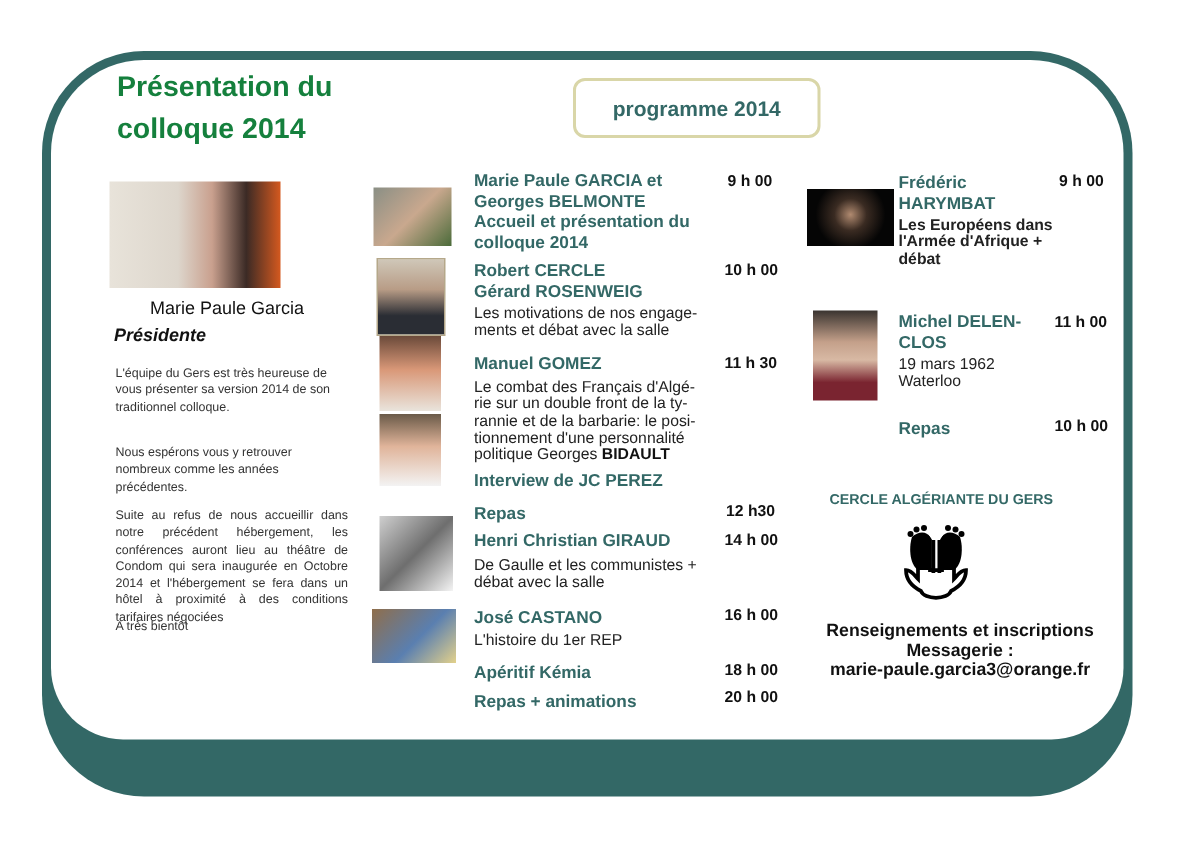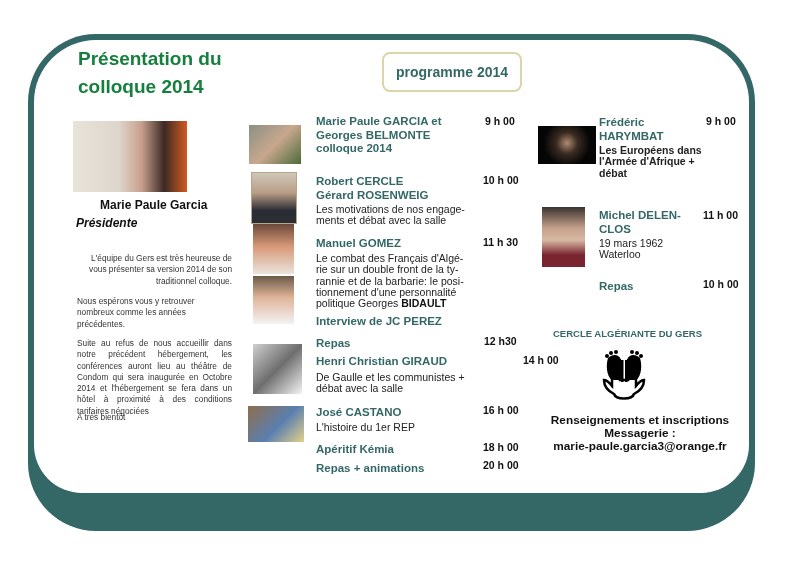--- a/index.html
+++ b/index.html
@@ -1,24 +1,24 @@
 <!DOCTYPE html>
 <html><head>
 <meta charset="utf-8">
 <style>
   html, body { margin:0; padding:0; }
   body { width:800px; height:566px; background:#ffffff; position:relative; overflow:hidden; font-family:"Liberation Sans", sans-serif; }
   .frame-outer { position:absolute; left:28px; top:34px; width:727px; height:497px; background:#336866; border-radius:68px 68px 68px 68px; }
   .frame-inner { position:absolute; left:34px; top:40px; width:715px; height:453px; background:#ffffff; border-radius:62px 62px 48px 48px; }
   .title { position:absolute; left:78px; top:45px; color:#15803d; font-weight:bold; font-size:19px; line-height:28px; }
-  .prog-box { position:absolute; left:382px; top:52px; width:140px; height:40px; border:2px solid #d9d6a8; border-radius:8px; box-sizing:border-box; }
+  .prog-box { position:absolute; left:382px; top:52px; width:165px; height:40px; border:2px solid #d9d6a8; border-radius:8px; box-sizing:border-box; }
   .prog-box span { position:absolute; left:0; right:0; top:10px; text-align:center; color:#336866; font-weight:bold; font-size:14px; }
   .photo { position:absolute; background:#999; }
   .pres-photo { left:73px; top:121px; width:114px; height:71px; background:linear-gradient(90deg,#e8e3da 0%,#ddd6cc 40%,#c9a08e 60%,#3b2a25 80%,#d4591f 100%); }
-  .pres-name { position:absolute; left:76px; top:198px; font-weight:bold; font-size:12px; color:#111;padding-left:24px; }
+  .pres-name { position:absolute; left:76px; top:198px; font-weight:normal; font-size:12px; color:#111;padding-left:24px; }
   .pres-role { position:absolute; left:76px; top:216px; font-weight:bold; font-size:12px; color:#111;font-style:italic; }
   .intro { position:absolute; left:77px; width:155px; font-size:8.3px; line-height:11.3px; color:#333; text-align:left; }
   .intro.justify { text-align:justify; }
   .ev-name { position:absolute; color:#336866; font-weight:bold; font-size:11.5px; line-height:13.6px; }
   .ev-desc { position:absolute; color:#222; font-size:10.5px; line-height:11.3px; }
   .ev-time { position:absolute; color:#111; font-weight:bold; font-size:10.5px; }
   .bold-dark { font-weight:bold; color:#111; }
   .org { position:absolute; left:553px; top:328px; color:#336866; font-weight:bold; font-size:9.5px; }
   .logo { position:absolute; left:598px; top:350px; width:52px; height:52px; }
   .contact { position:absolute; left:545px; top:414px; width:190px; text-align:center; font-weight:bold; font-size:11.8px; line-height:13px; color:#111; }
@@ -35,35 +35,36 @@
 </div>
 
 <div class="prog-box">
   <span>programme 2014</span>
 </div>
 
 <div class="photo pres-photo"></div>
 <div class="pres-name">Marie Paule Garcia</div>
 <div class="pres-role">Présidente</div>
 
-<div class="intro" style="top:253px;text-align:right;">L'équipe du Gers est très heureuse de vous présenter sa version 2014 de son traditionnel colloque.</div>
+<div class="intro" style="top:243px;">L'équipe du Gers est très heureuse de vous présenter sa version 2014 de son traditionnel colloque.</div>
 <div class="intro" style="top:296px;">Nous espérons vous y retrouver nombreux comme les années précédentes.</div>
 <div class="intro justify" style="top:338px;">Suite au refus de nous accueillir dans notre précédent hébergement, les conférences auront lieu  au théâtre de Condom qui sera inaugurée en Octobre 2014 et l'hébergement se fera dans un hôtel à proximité à des conditions tarifaires négociées</div>
 <div class="intro" style="top:412px;">A très bientôt</div>
 
 <div class="photo" style="left:249px;top:125px;width:52px;height:39px;background:linear-gradient(135deg,#8a8f85,#c9a88e 50%,#4b6b3a);"></div>
 <div class="photo" style="left:251px;top:172px;width:44px;height:50px;background:linear-gradient(180deg,#cfc7b8,#b89c86 40%,#2a2d34 75%);border:1px solid #b5a88a;"></div>
 <div class="photo" style="left:253px;top:224px;width:41px;height:50px;background:linear-gradient(180deg,#6b4a3a,#d99878 45%,#e9e4dc);"></div>
 <div class="photo" style="left:253px;top:276px;width:41px;height:48px;background:linear-gradient(180deg,#6a5a48,#e0b49a 45%,#f3f3f3);"></div>
 <div class="photo" style="left:253px;top:344px;width:49px;height:50px;background:linear-gradient(135deg,#cfcfcf,#6e6e6e 50%,#f4f4f4);"></div>
 <div class="photo" style="left:248px;top:406px;width:56px;height:36px;background:linear-gradient(135deg,#8f6e4b,#5a7fb0 55%,#e3d18b);"></div>
 
 <div class="ev-name" style="left:316px;top:115px;">
   <div>Marie Paule GARCIA et</div>
   <div>Georges BELMONTE</div>
+  <div>Accueil et présentation du</div>
   <div>colloque 2014</div>
 </div>
 <div class="ev-time" style="left:485px;top:115px;">9 h 00</div>
 
 <div class="ev-name" style="left:316px;top:175px;">
   <div>Robert CERCLE</div>
   <div>Gérard ROSENWEIG</div>
 </div>
 <div class="ev-desc" style="left:316px;top:204px;">
   <div>Les motivations de nos engage-</div>
@@ -83,21 +84,21 @@
 <div class="ev-time" style="left:483px;top:236px;">11 h 30</div>
 
 <div class="ev-name" style="left:316px;top:337px;">Repas</div>
 <div class="ev-time" style="left:484px;top:335px;">12 h30</div>
 
 <div class="ev-name" style="left:316px;top:355px;">Henri Christian GIRAUD</div>
 <div class="ev-desc" style="left:316px;top:372px;">
   <div>De Gaulle et les communistes +</div>
   <div>débat avec la salle</div>
 </div>
-<div class="ev-time" style="left:483px;top:354px;margin-left:40px;">14 h 00</div>
+<div class="ev-time" style="left:483px;top:354px;">14 h 00</div>
 
 <div class="ev-name" style="left:316px;top:406px;">José CASTANO</div>
 <div class="ev-desc" style="left:316px;top:422px;">L'histoire du 1er REP</div>
 <div class="ev-time" style="left:483px;top:404px;">16 h 00</div>
 
 <div class="ev-name" style="left:316px;top:443px;">Apéritif Kémia</div>
 <div class="ev-time" style="left:483px;top:441px;">18 h 00</div>
 
 <div class="ev-name" style="left:316px;top:462px;">Repas + animations</div>
 <div class="ev-time" style="left:483px;top:459px;">20 h 00</div>

